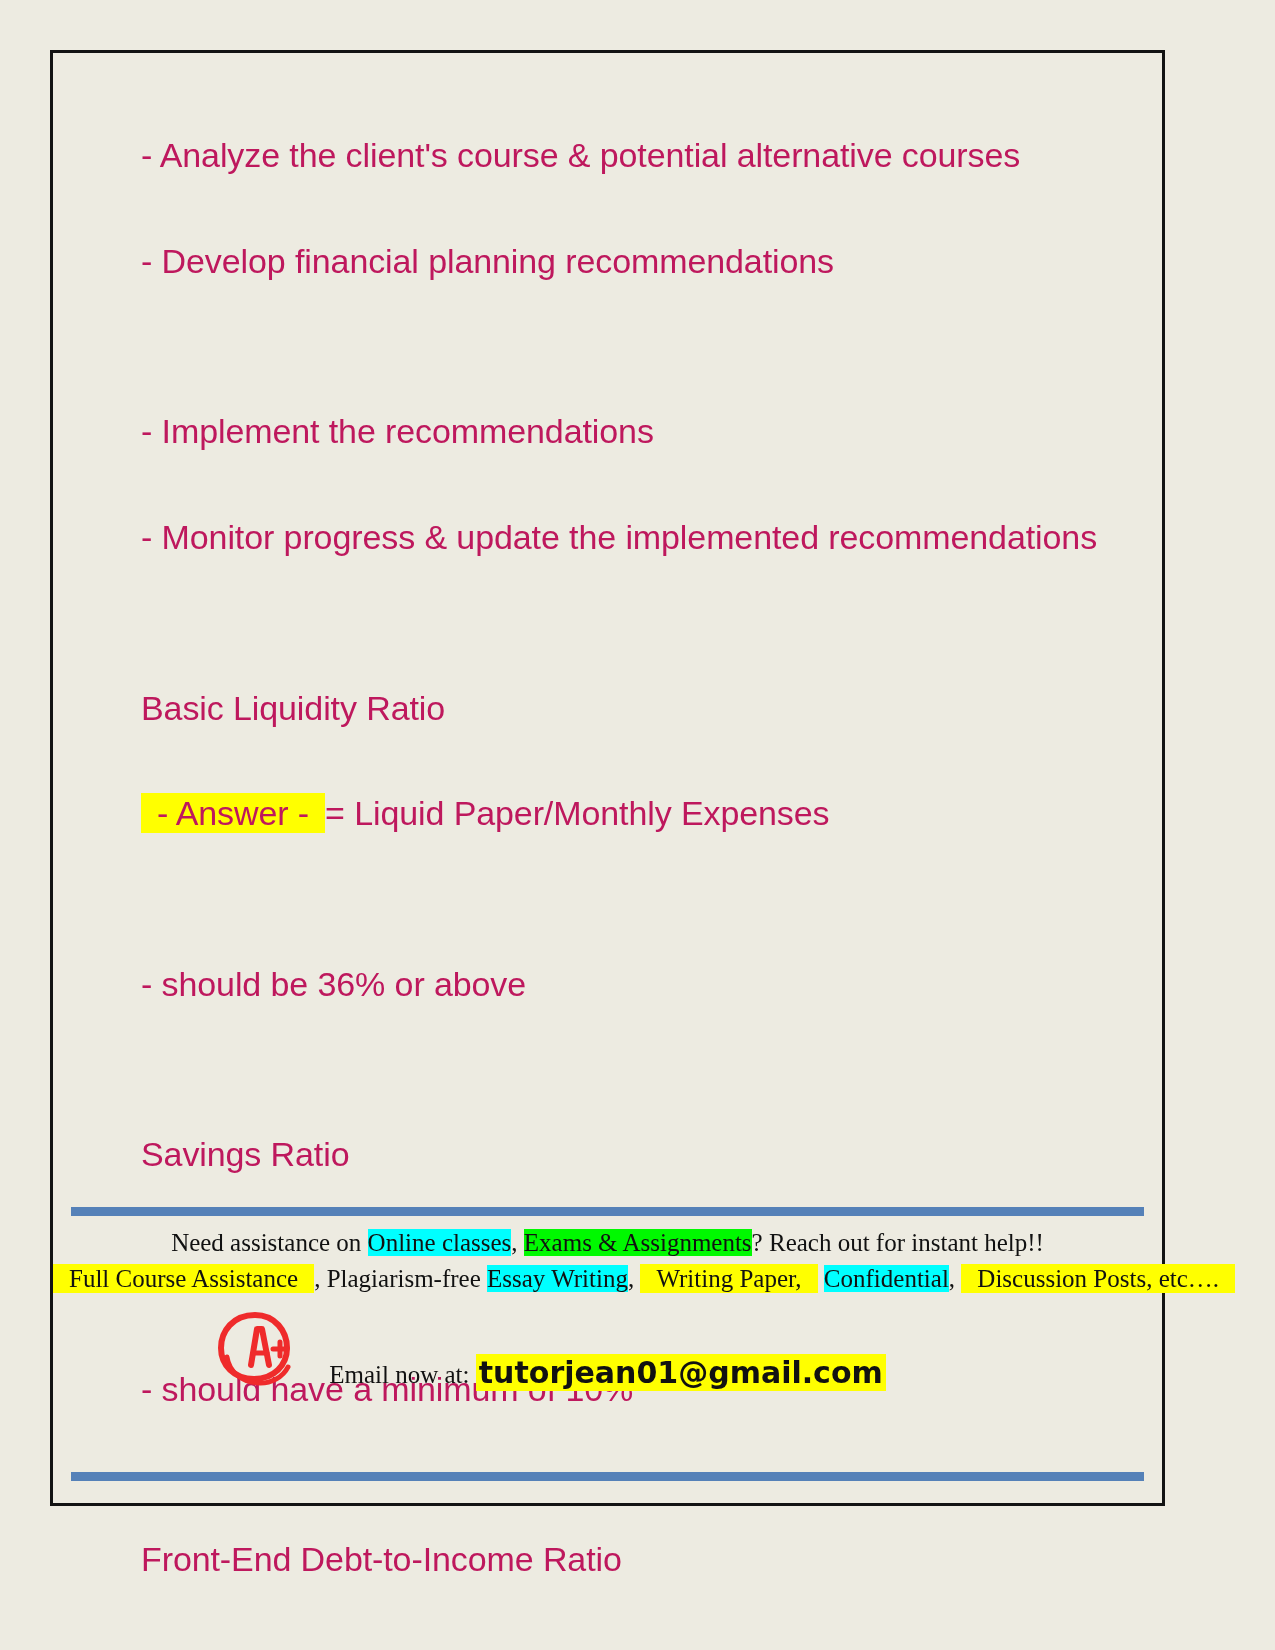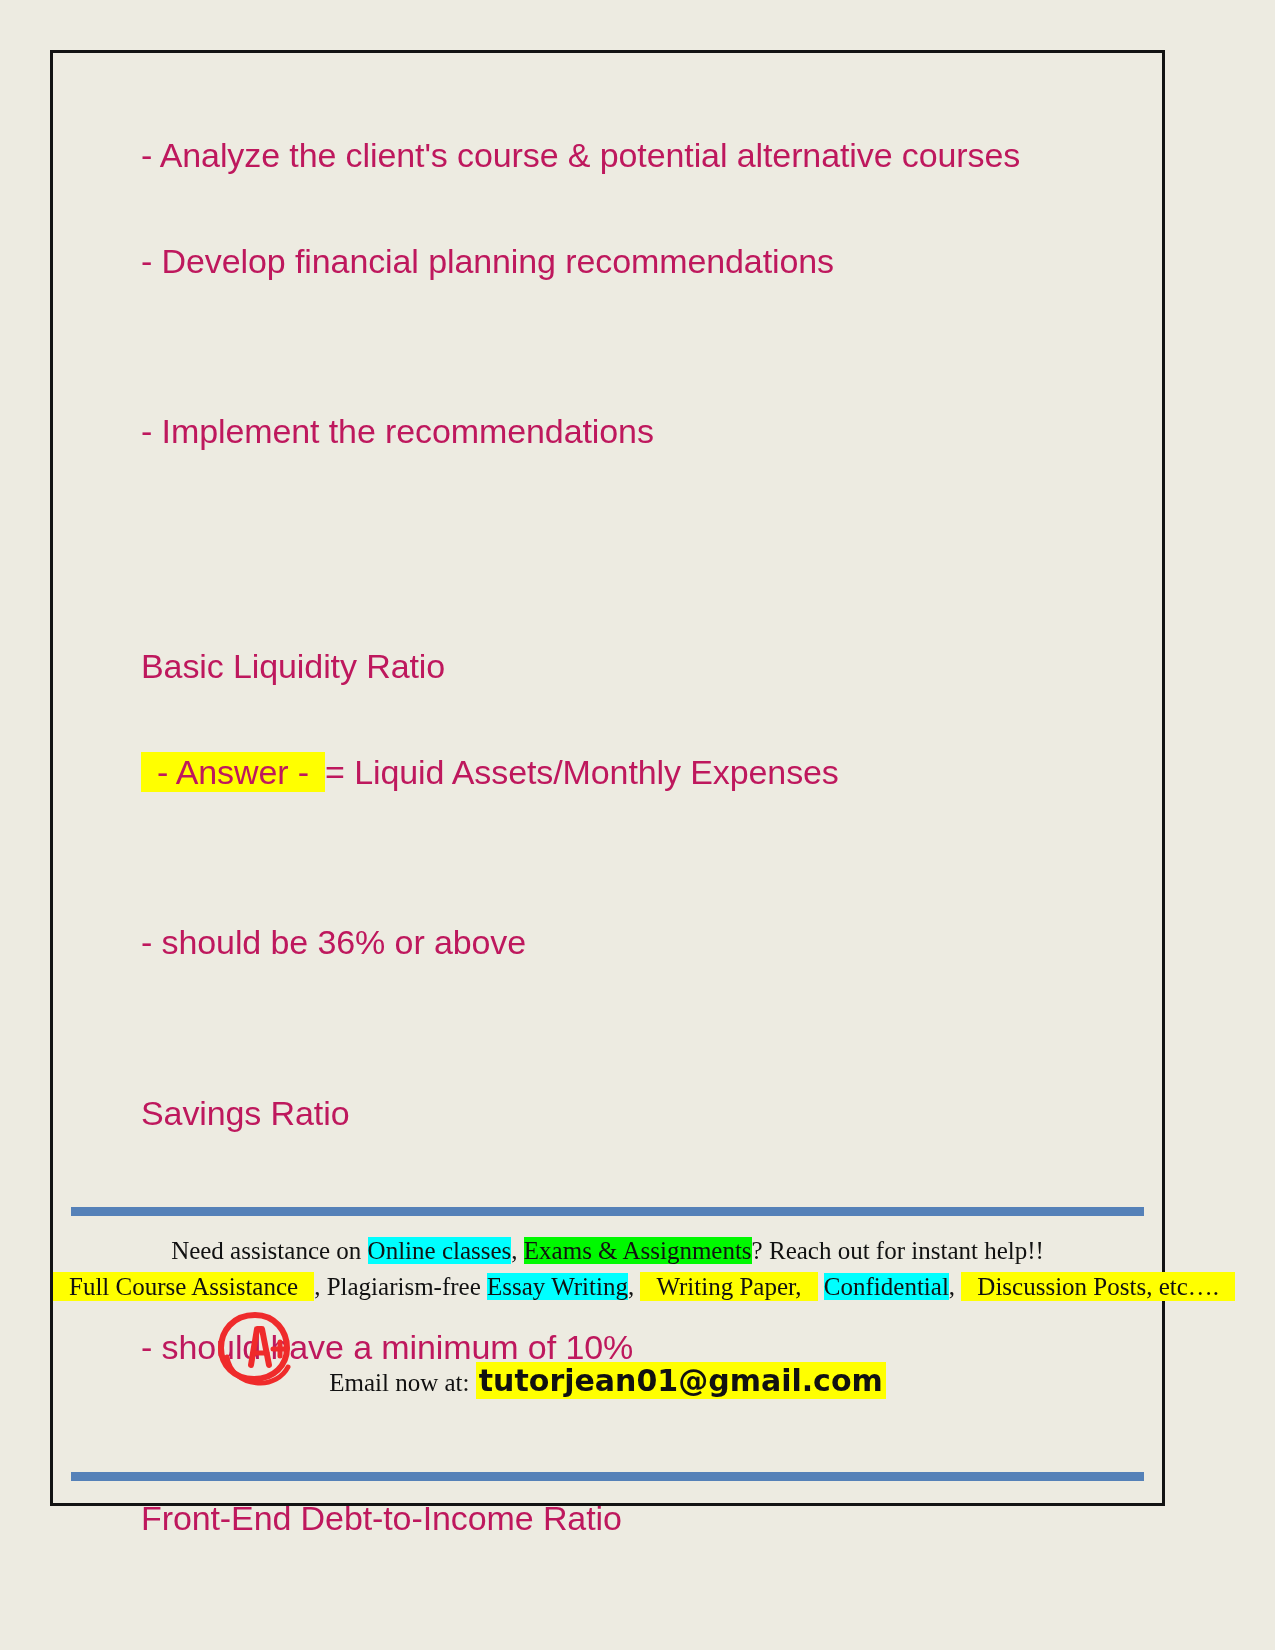--- a/index.html
+++ b/index.html
@@ -75,21 +75,20 @@
 
   .ad-line {
     position: absolute;
     left: 0;
     right: 0;
     text-align: center;
     font-family: "Liberation Serif", serif;
     font-size: 25px;
     color: #111;
     white-space: nowrap;
-    margin-top: 8px;
   }
   #ad-line-1 { top: 22px; }
   #ad-line-2 { top: 58px; font-size: 25px; }
   #ad-line-3 { top: 112px; }
   #ad-line-4 { top: 148px; }
 
   .email-bold {
     font-family: "DejaVu Sans", sans-serif;
     font-weight: bold;
     font-size: 30px;
@@ -112,26 +111,27 @@
 
   <div class="doc-body">
 
     <div class="para">- Analyze the client's course &amp; potential alternative courses</div>
     <div class="gap-list"></div>
     <div class="para">- Develop financial planning recommendations</div>
     <div class="gap-list"></div>
     <div class="gap-list"></div>
     <div class="para">- Implement the recommendations</div>
     <div class="gap-list"></div>
+    <div class="para">- Monitor progress &amp; update the implemented recommendations</div>
 
     <div class="gap-blank"></div>
 
     <div class="para">Basic Liquidity Ratio</div>
     <div class="gap-small"></div>
-    <div class="para"><span class="hl-yellow">- Answer -</span><span>= Liquid Assets/Monthly Expenses</span></div>
+    <div class="para"><span class="hl-yellow">- Answer -</span><span>= Liquid Paper/Monthly Expenses</span></div>
 
     <div class="gap-blank"></div>
 
     <div class="para">- should be 36% or above</div>
 
     <div class="gap-blank"></div>
 
     <div class="para">Savings Ratio</div>
     <div class="gap-small"></div>
 

